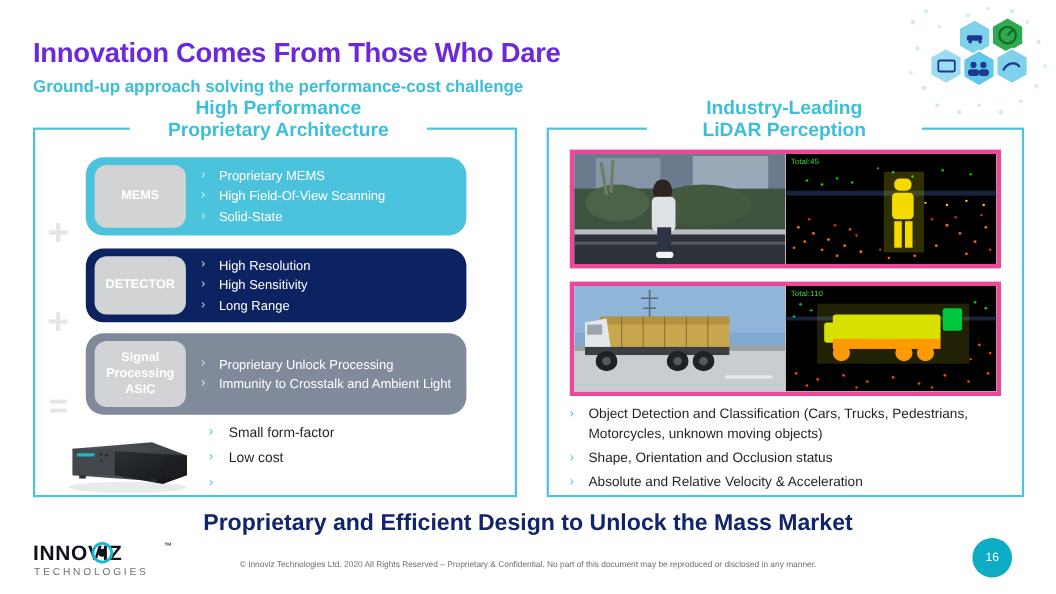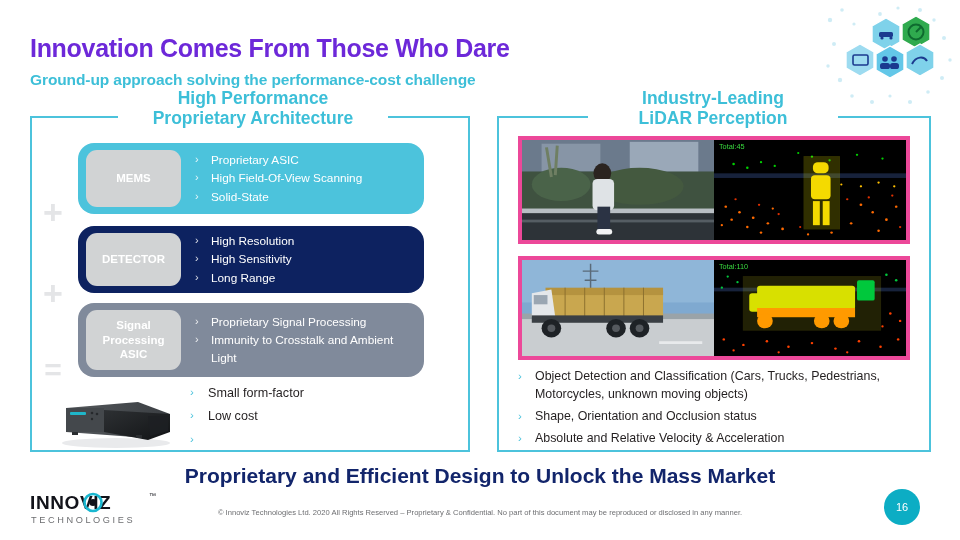--- a/index.html
+++ b/index.html
@@ -58,21 +58,21 @@
   
   .tech-block {
     position: absolute; left: 78px; width: 346px;
     border-radius: 16px; display: flex; align-items: center;
   }
   .tb-mems     { top: 143px; height: 71px; background: #4cc3dc; }
   .tb-detector { top: 226px; height: 67px; background: #0d2260; }
   .tb-asic     { top: 303px; height: 74px; background: #808a9b; }
 
   .tech-badge {
-    width: 95px; height: calc(100% - 14px); margin-left: 8px;
+    width: 83px; height: calc(100% - 14px); margin-left: 8px;
     background: #d1d3d4; border-radius: 11px;
     display: flex; align-items: center; justify-content: center;
     text-align: center; color: #ffffff; font-weight: bold;
     font-size: 11.5px; line-height: 1.25; flex: none;
     white-space: pre-line;
   }
   .tech-list { flex: 1; padding-left: 14px; padding-right: 8px; }
   .tech-list .row {
     display: flex; align-items: flex-start;
     color: #ffffff; font-size: 11.8px; line-height: 1.55;
@@ -181,21 +181,21 @@
 
 <div class="op op-plus1">+</div>
 <div class="op op-plus2">+</div>
 <div class="op op-eq">=</div>
 
 <div class="tech-block tb-mems">
   <div class="tech-badge">MEMS</div>
   <div class="tech-list">
     <div class="row">
         <span class="chev">›</span>
-        <span>Proprietary ASIC</span>
+        <span>Proprietary MEMS</span>
       </div>
     <div class="row">
         <span class="chev">›</span>
         <span>High Field-Of-View Scanning</span>
       </div>
     <div class="row">
         <span class="chev">›</span>
         <span>Solid-State</span>
       </div>
   </div>
@@ -219,21 +219,21 @@
   </div>
 </div>
 
 <div class="tech-block tb-asic">
   <div class="tech-badge">Signal
 Processing
 ASIC</div>
   <div class="tech-list">
     <div class="row">
         <span class="chev">›</span>
-        <span>Proprietary Signal Processing</span>
+        <span>Proprietary Unlock Processing</span>
       </div>
     <div class="row">
         <span class="chev">›</span>
         <span>Immunity to Crosstalk and Ambient Light</span>
       </div>
   </div>
 </div>
 
 <div class="device-img">
   <svg width="128" height="64" viewBox="0 0 128 64">

